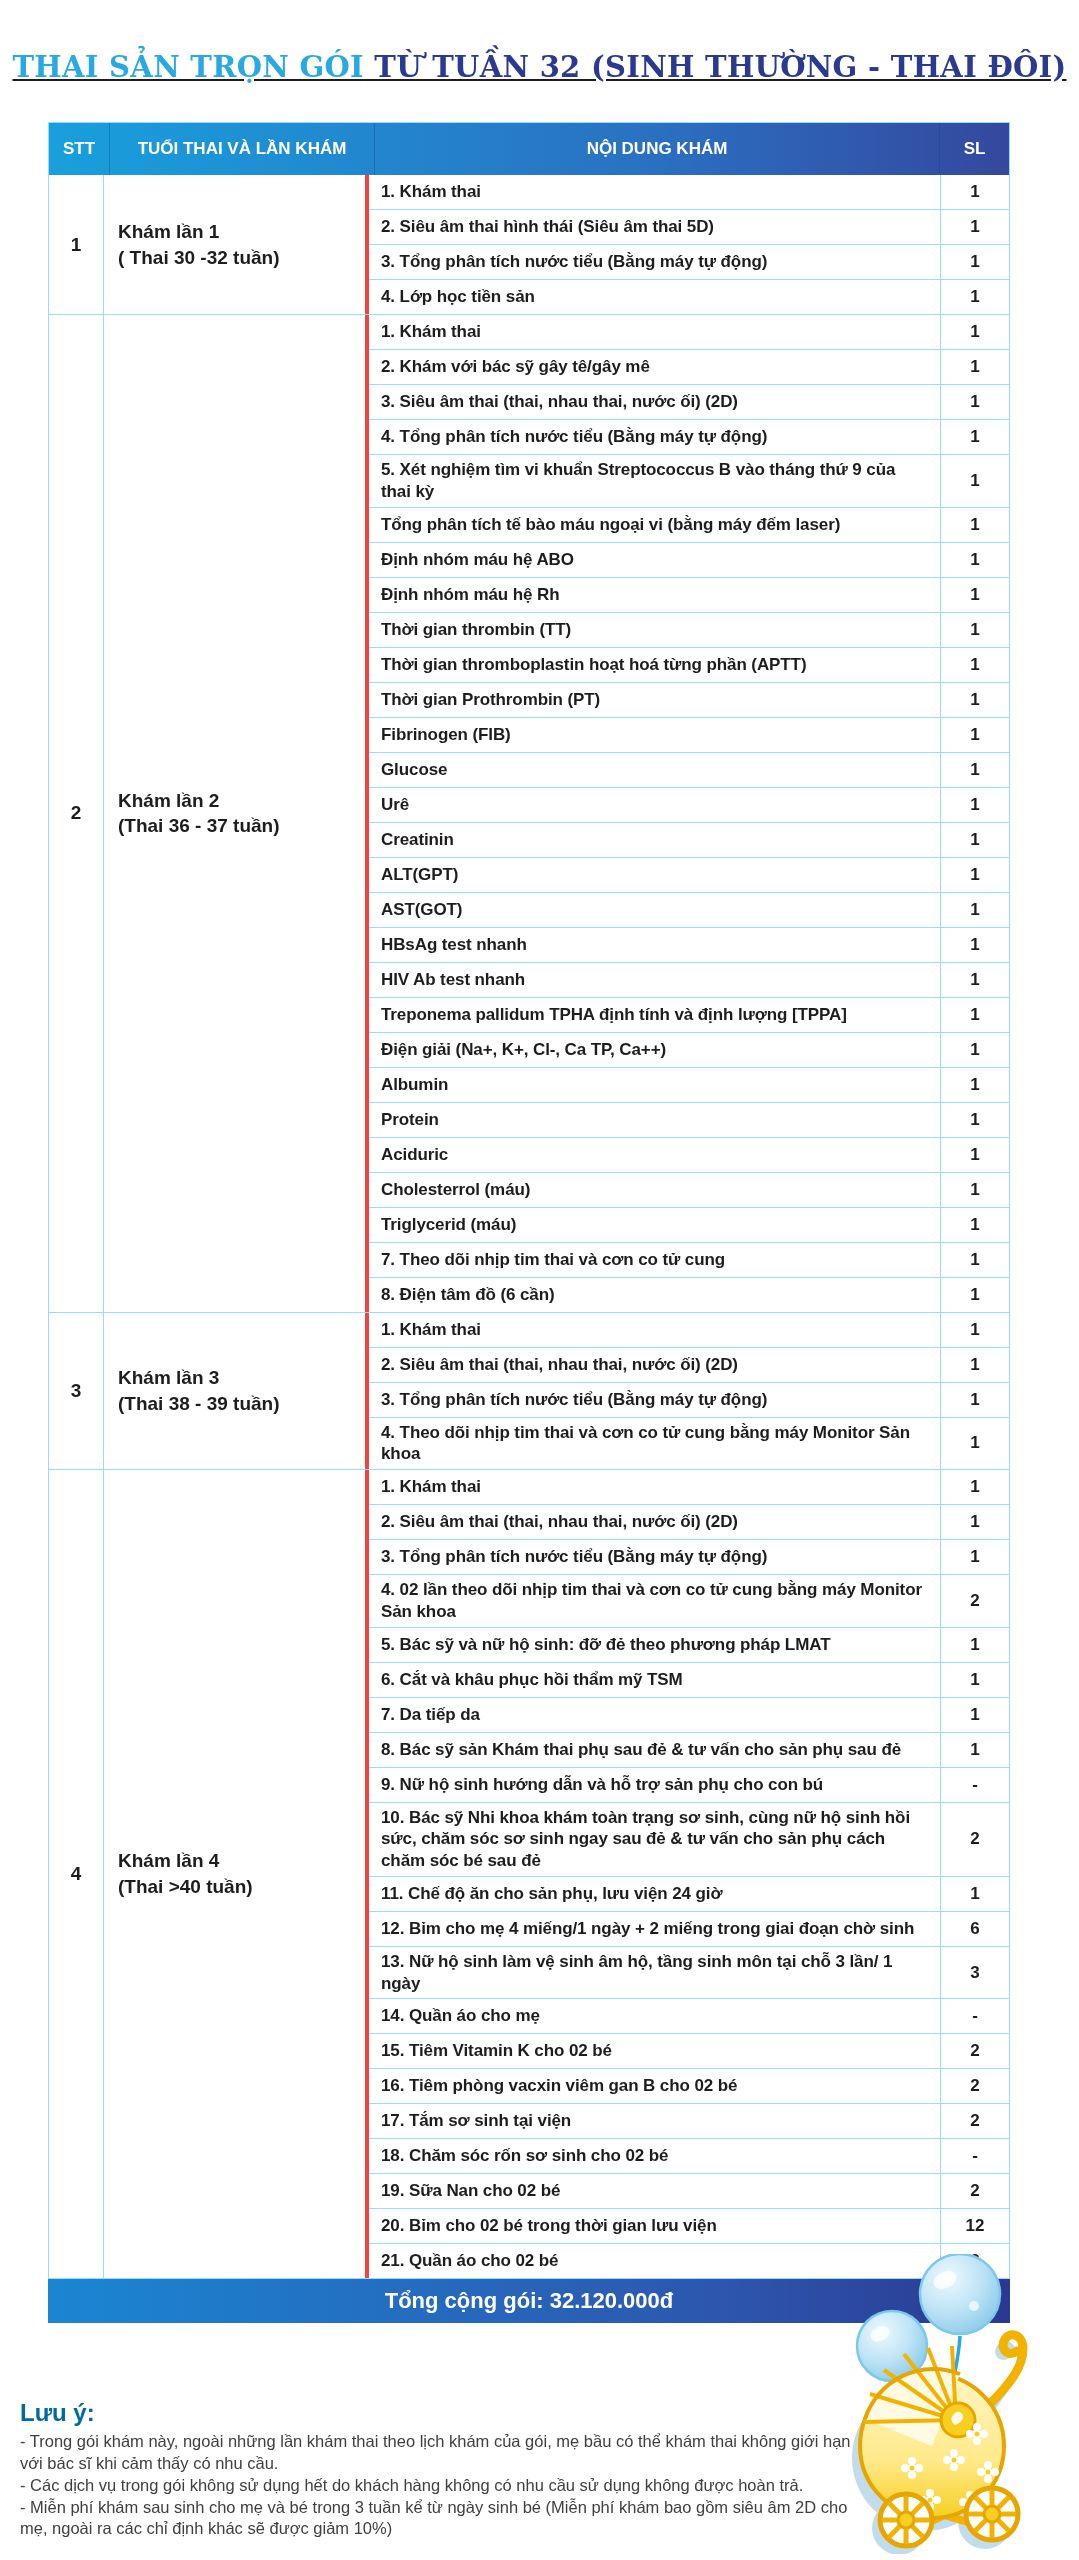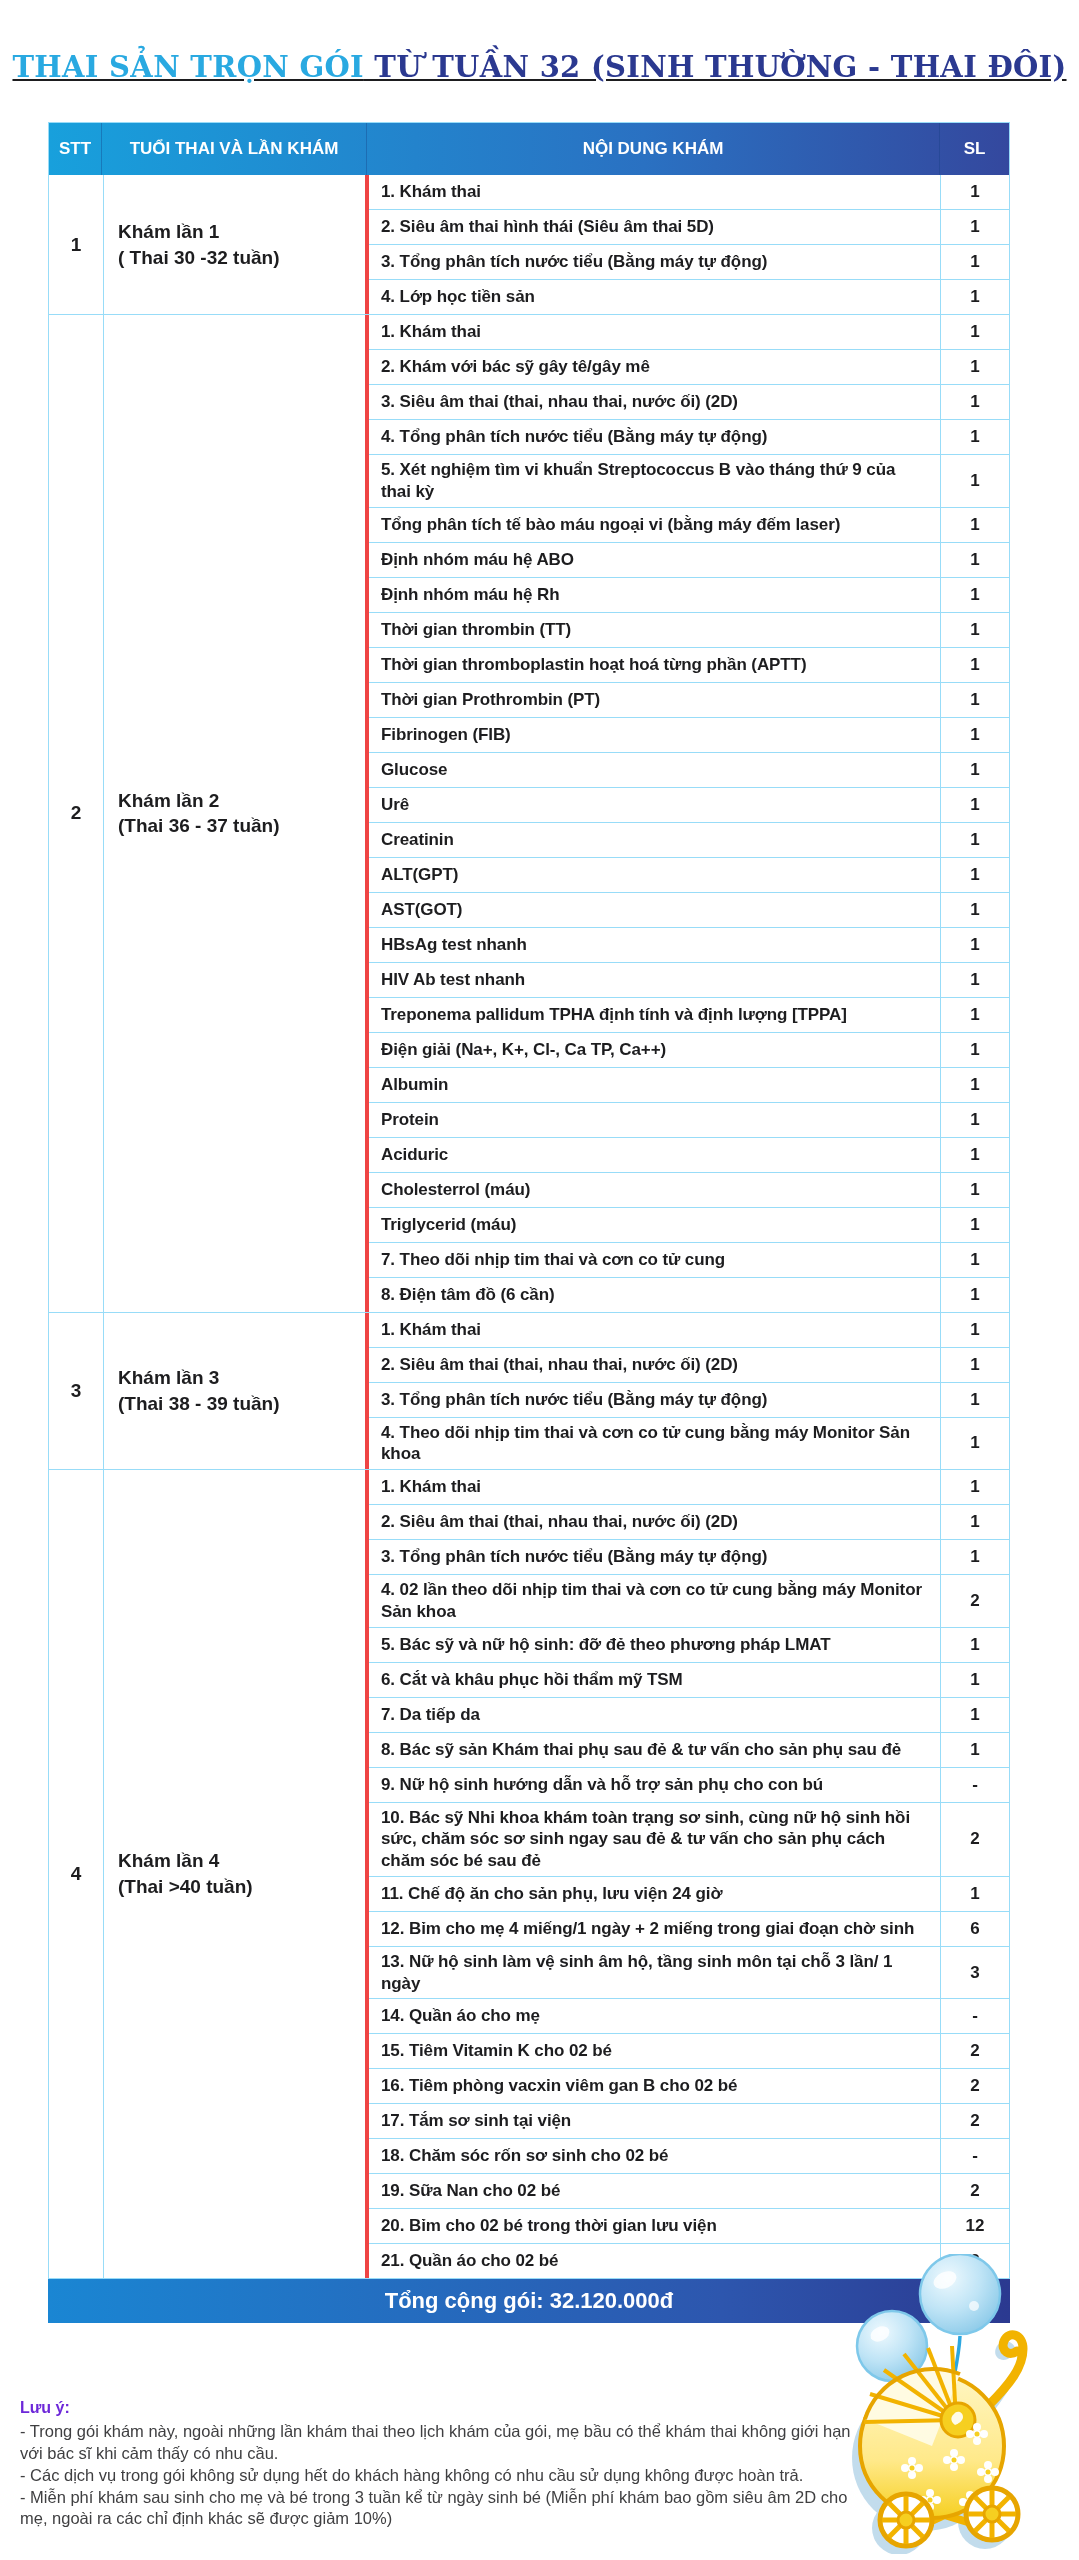--- a/index.html
+++ b/index.html
@@ -8,21 +8,21 @@
   
   .title{margin-top:50px;text-align:center;font-family:"DejaVu Serif",serif;
          font-weight:bold;font-size:29px;letter-spacing:0.3px;white-space:nowrap;text-decoration:underline;}
   .title .t1{color:#29a9e1;}
   .title .t2{color:#2b3990;}
   
   .table{margin:38px 0 0 48px;width:962px;border:1px solid #98dcf8;box-sizing:border-box;}
   .thead{display:flex;height:52px;background:linear-gradient(90deg,#18a0dc 0%,#2a71c2 62%,#34489e 100%);
          color:#fff;font-weight:bold;font-size:17px;}
   .thead .hc{display:flex;align-items:center;justify-content:center;box-sizing:border-box;}
-  .hc.c-stt{width:53px;border-right:1px solid rgba(20,60,130,.35);}
+  .hc.c-stt{width:61px;border-right:1px solid rgba(20,60,130,.35);}
   .hc.c-age{width:265px;border-right:1px solid rgba(20,60,130,.35);}
   .hc.c-content{flex:1;border-right:1px solid rgba(20,60,130,.35);}
   .hc.c-qty{width:69px;}
   .section{display:flex;}
   .section + .section{border-top:1px solid #98dcf8;}
   .cell-stt{width:55px;display:flex;align-items:center;justify-content:center;
             font-weight:bold;font-size:19px;border-right:1px solid #98dcf8;box-sizing:border-box;}
   .cell-label{width:265px;display:flex;flex-direction:column;justify-content:center;
               padding-left:14px;box-sizing:border-box;border-right:4px solid #ef4444;
               font-weight:bold;font-size:19px;line-height:1.35;}
@@ -32,21 +32,21 @@
   .row .content{flex:1;display:flex;align-items:center;padding:4px 14px 4px 12px;
                 font-weight:bold;font-size:17px;line-height:1.28;letter-spacing:-0.1px;}
   .row .qty{width:69px;display:flex;align-items:center;justify-content:center;
             border-left:1px solid #98dcf8;box-sizing:border-box;font-weight:bold;font-size:17px;}
   
   .total-bar{margin-left:48px;width:962px;height:44px;display:flex;align-items:center;justify-content:center;
              background:linear-gradient(90deg,#1a86d3 0%,#2d56ae 70%,#2b3990 100%);
              color:#ffffff;font-weight:bold;font-size:22px;}
   
   .notes{margin:76px 0 0 20px;width:832px;}
-  .notes-heading{color:#6d28d9;font-weight:bold;font-size:16px;margin-bottom:4px;}
+  .notes-heading{color:#0369a1;font-weight:bold;font-size:24px;margin-bottom:4px;}
   .note-line{color:#3f3f41;font-size:16.5px;line-height:1.32;}
   
   .decor{position:absolute;left:842px;top:2254px;width:192px;height:300px;z-index:5;}
 </style>
 </head>
 <body>
 
 <div class="page">
 
   <div class="title"><span class="t1">THAI SẢN TRỌN GÓI</span><span class="t2"> TỪ TUẦN 32 (SINH THƯỜNG - THAI ĐÔI)</span></div>

